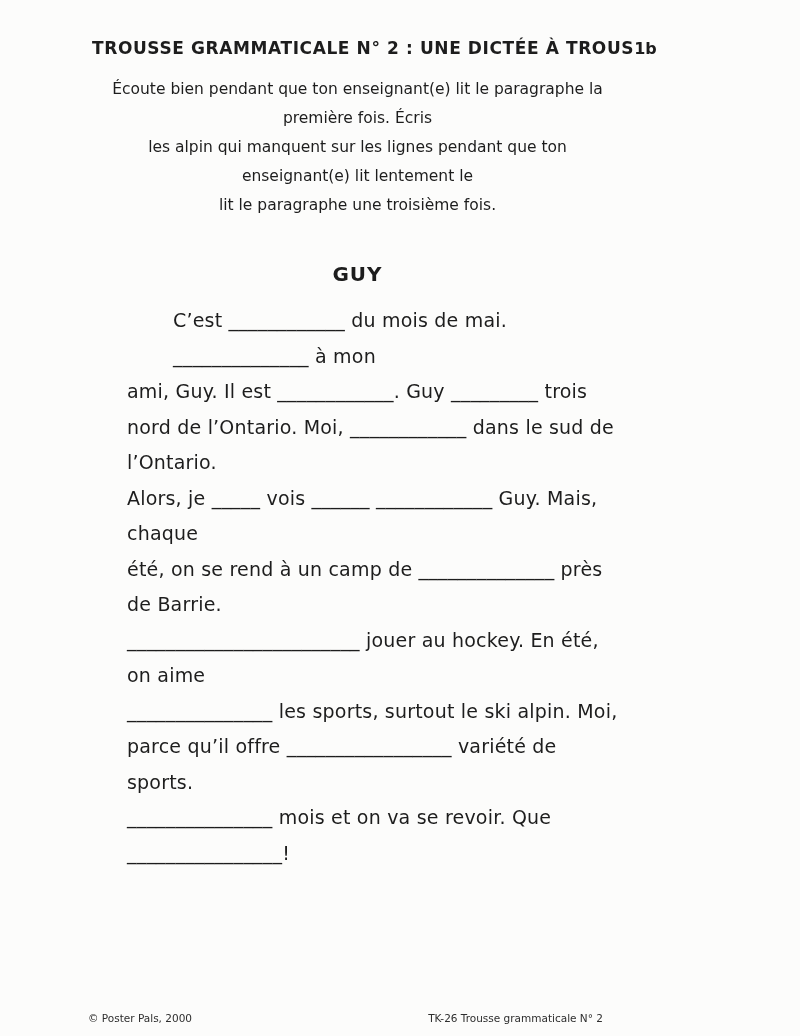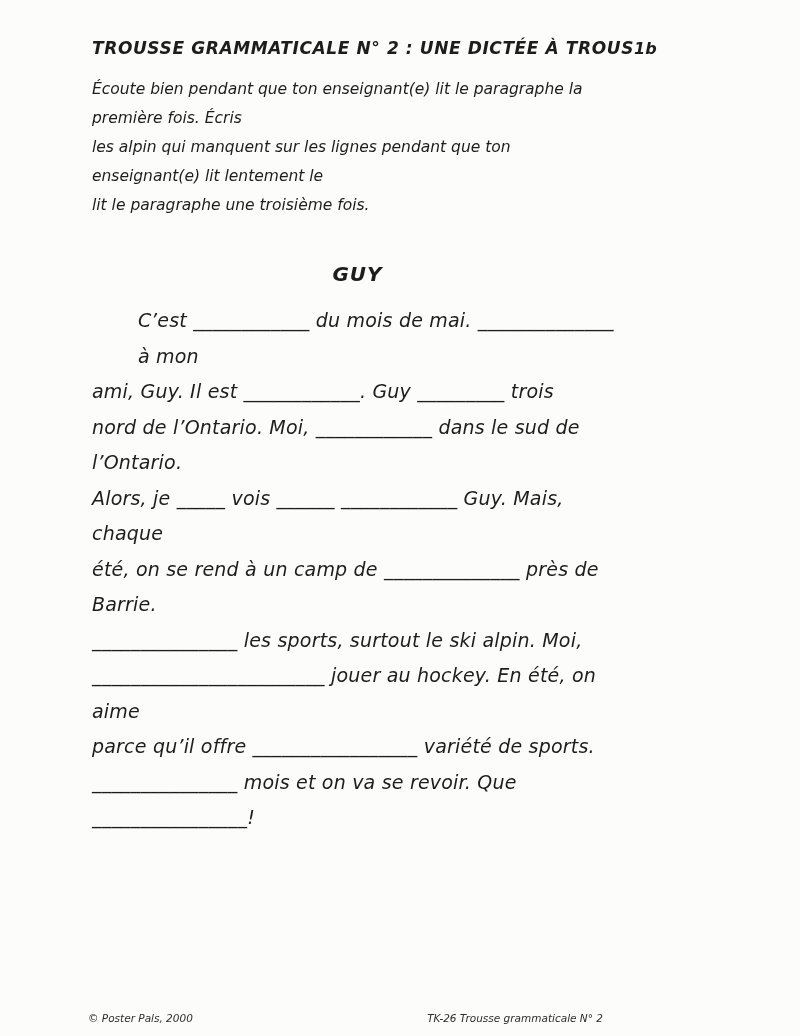--- a/index.html
+++ b/index.html
@@ -11,21 +11,20 @@
     color: #1d1d1d;
     position: relative;
     overflow: hidden;
   }
   .sheet {
     position: absolute;
     top: 0; left: 0;
     width: 693px; height: 1036px;
     padding: 38px 70px 0 92px;
     box-sizing: border-box;
-    font-style: italic;
   }
   .header {
     display: flex;
     align-items: baseline;
     width: 100%;
   }
   .doc-title {
     margin: 0 auto;
     font-size: 17px;
     font-weight: bold;
@@ -44,33 +43,35 @@
     display: inline-block;
     width: 128px;
     border-bottom: 2px solid #4a4a4a;
     height: 12px;
     margin-left: 5px;
   }
   .instructions {
     margin-top: 17px;
     font-size: 15.5px;
     line-height: 29px;
+    text-align: center;
   }
   .exercise-heading {
     margin-top: 42px;
     text-align: center;
     font-size: 20px;
     font-weight: bold;
     letter-spacing: 1px;
   }
   .exercise-body {
     margin-top: 17px;
     font-size: 19px;
     line-height: 35.5px;
     letter-spacing: 0.2px;
+    margin-left: 35px;
   }
   .exercise-body > div:first-child { padding-left: 46px; }
   .footer {
     position: absolute;
     left: 88px;
     right: 90px;
     top: 1012px;
     display: flex;
     justify-content: space-between;
     font-size: 10.5px;
@@ -95,22 +96,22 @@
     </div>
 
   <div class="exercise-heading">GUY</div>
 
   <div class="exercise-body">
       <div>C’est ____________ du mois de mai. ______________ à mon</div>
       <div>ami, Guy. Il est ____________. Guy _________ trois</div>
       <div>nord de l’Ontario. Moi, ____________ dans le sud de l’Ontario.</div>
       <div>Alors, je _____ vois ______ ____________ Guy. Mais, chaque</div>
       <div>été, on se rend à un camp de ______________ près de Barrie.</div>
+      <div>________________________ jouer au hockey. En été, on aime</div>
       <div>_______________ les sports, surtout le ski alpin. Moi,</div>
-      <div>________________________ jouer au hockey. En été, on aime</div>
       <div>parce qu’il offre _________________ variété de sports.</div>
       <div>_______________ mois et on va se revoir. Que</div>
       <div>________________!</div>
     </div>
 
   <div class="footer">
     <div>© Poster Pals, 2000</div>
     <div>TK-26  Trousse grammaticale N° 2</div>
   </div>
 

